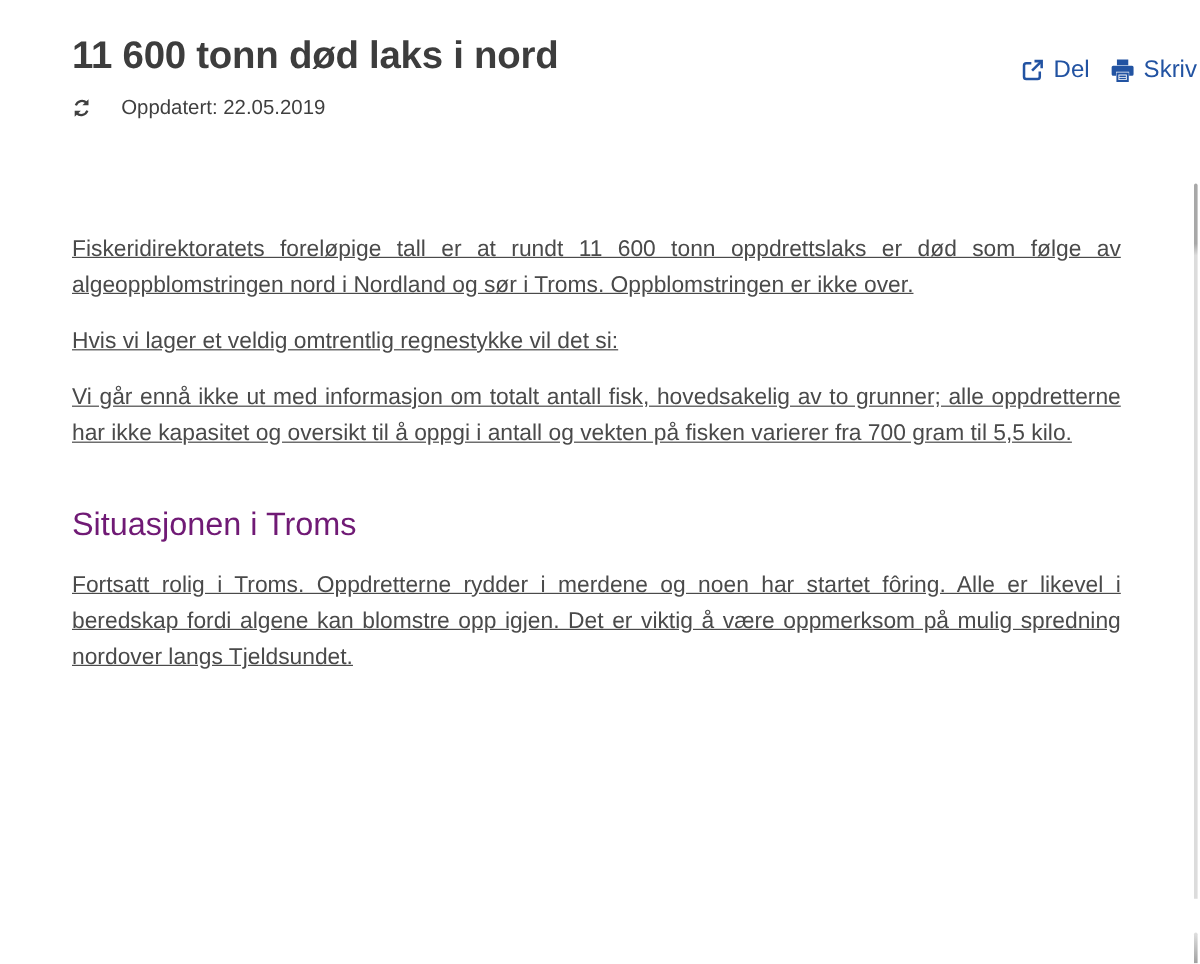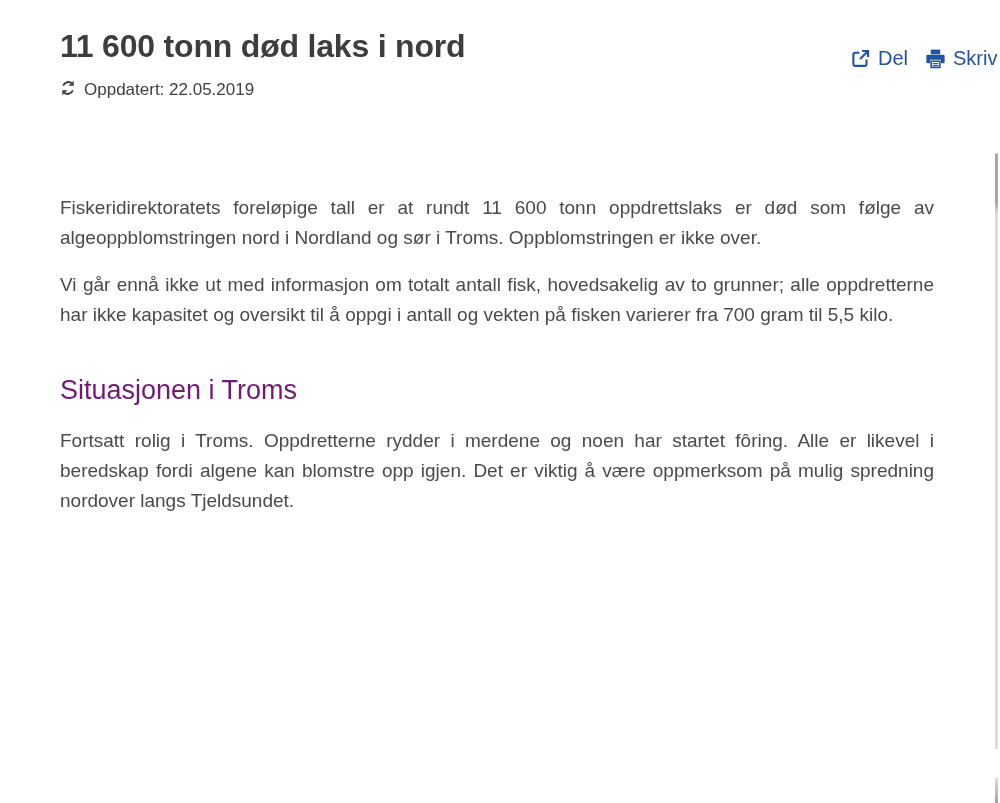--- a/index.html
+++ b/index.html
@@ -23,33 +23,34 @@
   }
   .action{
     display:flex;align-items:center;gap:7px;
     color:#2253a2;text-decoration:none;
     font-size:20px;font-weight:400;
     cursor:pointer;
   }
   .action svg{flex:0 0 auto;display:block;}
   .updated{
     position:absolute;left:60px;top:80px;
-    display:flex;gap:8px;
+    display:flex;align-items:center;gap:25px;
     font-size:17px;color:#3f3f3f;
   }
   .updated svg{display:block;}
   
   .content{
     position:absolute;left:60px;top:193px;width:878px;
   }
   .content p{
     margin:0 4px 17px 0;
     font-size:19px;line-height:30px;
     color:#4a4a4a;
     text-align:justify;
+    text-decoration:underline;
   }
   .content h2{
     margin:43px 0 19px 0;
     font-size:27px;line-height:34px;
     font-weight:500;
     color:#701a75;
   }
   
   .edge-strip-top{
     position:absolute;right:2px;top:153px;
@@ -96,20 +97,21 @@
       <path d="M4.0 7.2A6.8 6.8 0 0 1 15.2 4.6" fill="none" stroke="#3f3f3f" stroke-width="2.4"></path>
       <path d="M16.0 12.8A6.8 6.8 0 0 1 4.8 15.4" fill="none" stroke="#3f3f3f" stroke-width="2.4"></path>
       <path d="M17.2 0.8v6.4h-6.4z" fill="#3f3f3f"></path>
       <path d="M2.8 19.2v-6.4h6.4z" fill="#3f3f3f"></path>
     </svg>
     <span>Oppdatert: 22.05.2019</span>
   </div>
 
   <div class="content">
     <p>Fiskeridirektoratets foreløpige tall er at rundt 11 600 tonn oppdrettslaks er død som følge av algeoppblomstringen nord i Nordland og sør i Troms. Oppblomstringen er ikke over.</p>
+    <p>Hvis vi lager et veldig omtrentlig regnestykke vil det si:</p>
     <p>Vi går ennå ikke ut med informasjon om totalt antall fisk, hovedsakelig av to grunner; alle oppdretterne har ikke kapasitet og oversikt til å oppgi i antall og vekten på fisken varierer fra 700 gram til 5,5 kilo.</p>
 
     <h2>Situasjonen i Troms</h2>
     <p>Fortsatt rolig i Troms. Oppdretterne rydder i merdene og noen har startet fôring. Alle er likevel i beredskap fordi algene kan blomstre opp igjen. Det er viktig å være oppmerksom på mulig spredning nordover langs Tjeldsundet.</p>
 
   </div>
 
   <div class="edge-strip-top"></div>
   <div class="edge-strip-bottom"></div>
 

